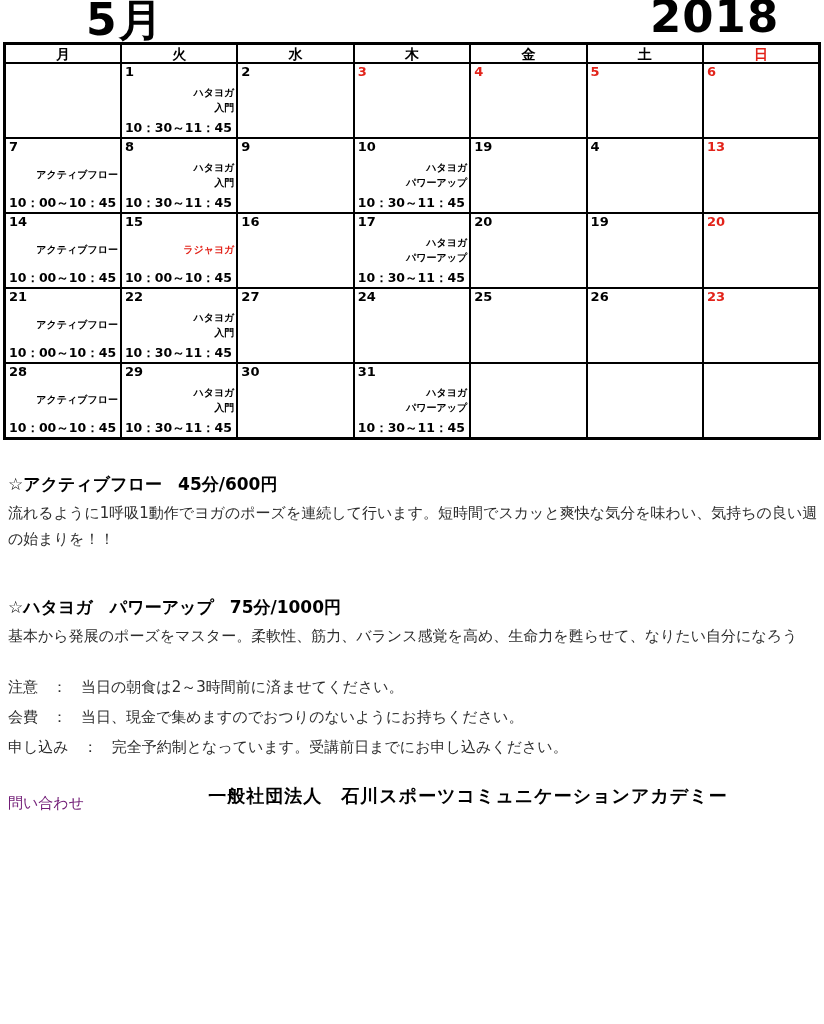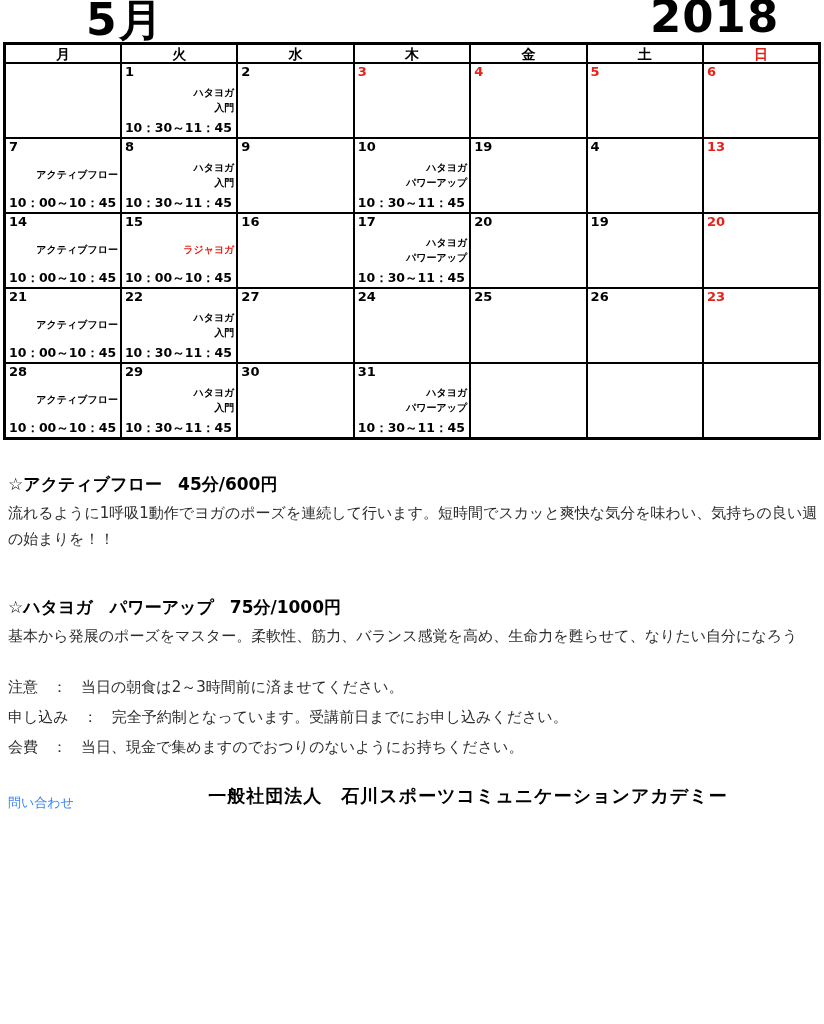--- a/index.html
+++ b/index.html
@@ -33,21 +33,21 @@
   .sec-4{margin-top:44px;}
   .section-heading{font-size:17px;font-weight:bold;line-height:1.3;}
   .heading-price{margin-left:16px;}
   .heading-note{font-weight:normal;font-size:16px;margin-left:52px;}
   .heading-note-rest{font-weight:normal;font-size:16px;color:#1d1d1d;}
   .desc{font-size:15px;color:#2e2e2e;line-height:1.7;margin:6px 0 0 0;font-weight:normal;}
   .notes{margin-top:22px;}
   .note-line{font-size:15px;color:#2e2e2e;line-height:2.0;}
   .note-sep{margin:0 14px 0 14px;}
   .footer{position:relative;margin-top:22px;}
-  .inquiry{position:absolute;left:0;top:10px;font-size:13px;color:#3b82f6;}
+  .inquiry{position:absolute;left:0;top:10px;font-size:15px;color:#701a75;}
   .org{text-align:center;padding-left:110px;font-size:18px;font-weight:bold;letter-spacing:1px;}
   .phone{text-align:center;padding-left:110px;font-size:26px;font-weight:bold;margin-top:8px;letter-spacing:1px;}
 </style>
 </head>
 <body>
 
 <div class="page">
 
   <div class="month-title">5月</div>
   <div class="year-title">2018</div>
@@ -372,24 +372,24 @@
         <span class="star">☆</span><span>ハタヨガ　パワーアップ</span><span class="heading-price">75分/1000円</span>
       </div>
       <p class="desc">基本から発展のポーズをマスター。柔軟性、筋力、バランス感覚を高め、生命力を甦らせて、なりたい自分になろう</p>
     </div>
 
     <div class="notes">
       <div class="note-line">
         <span>注意</span><span class="note-sep">：</span><span>当日の朝食は2～3時間前に済ませてください。</span>
       </div>
       <div class="note-line">
+        <span>会費</span><span class="note-sep">：</span><span>当日、現金で集めますのでおつりのないようにお持ちください。</span>
+      </div>
+      <div class="note-line">
         <span>申し込み</span><span class="note-sep">：</span><span>完全予約制となっています。受講前日までにお申し込みください。</span>
-      </div>
-      <div class="note-line">
-        <span>会費</span><span class="note-sep">：</span><span>当日、現金で集めますのでおつりのないようにお持ちください。</span>
       </div>
     </div>
 
     <div class="footer">
       <div class="inquiry">問い合わせ</div>
       <div class="org">一般社団法人　石川スポーツコミュニケーションアカデミー</div>
       <div class="phone">076-259-0543</div>
     </div>
 
   </div>

